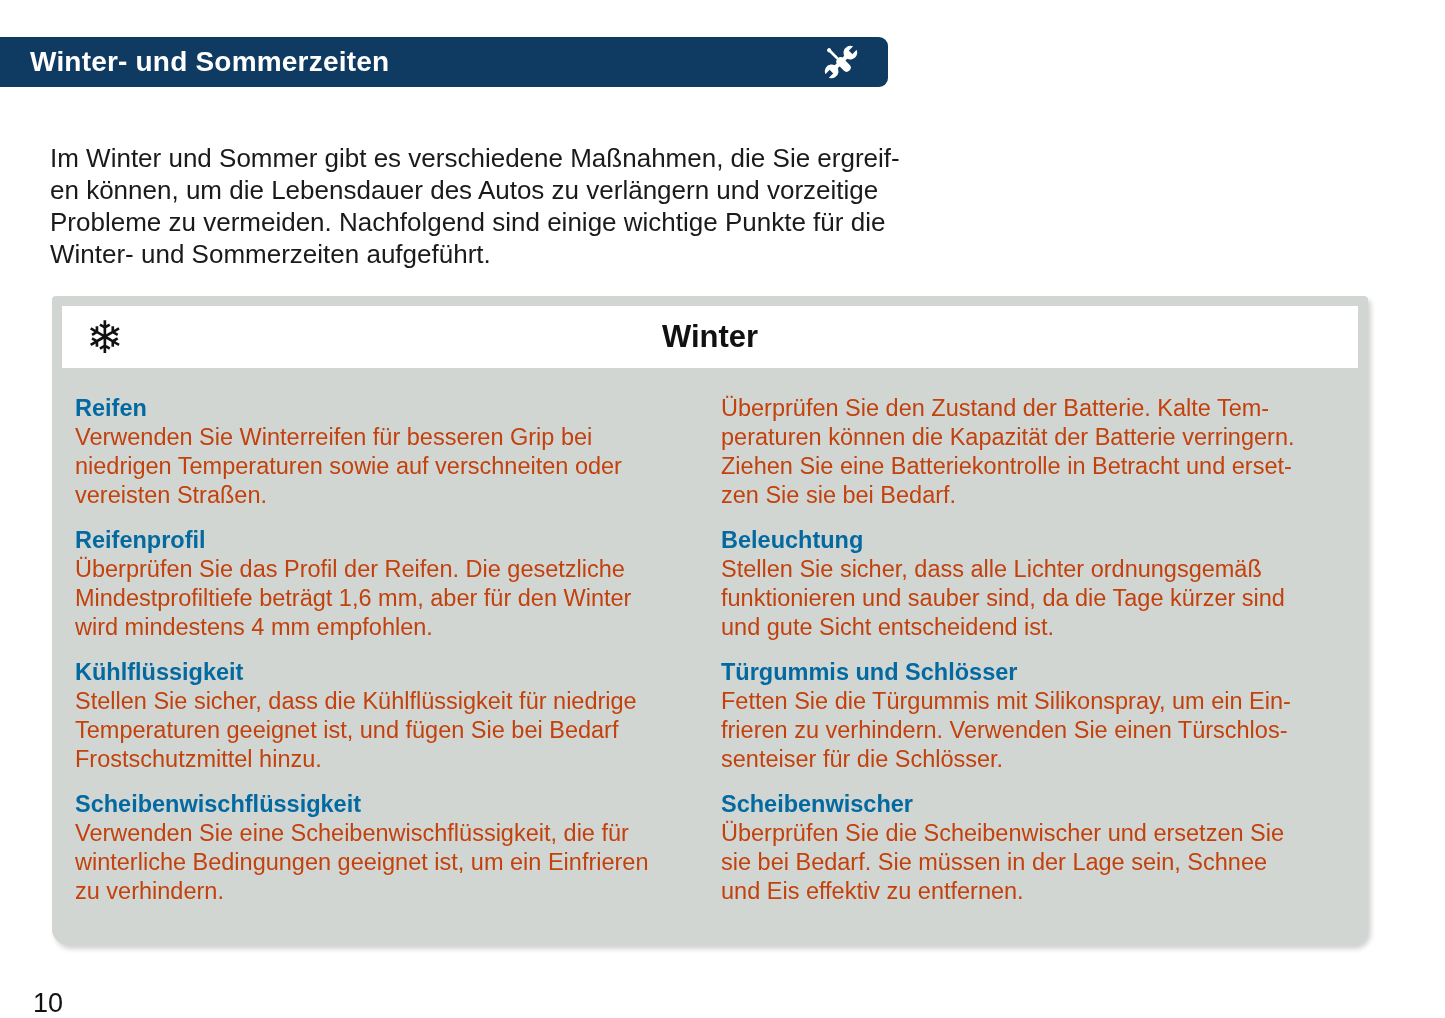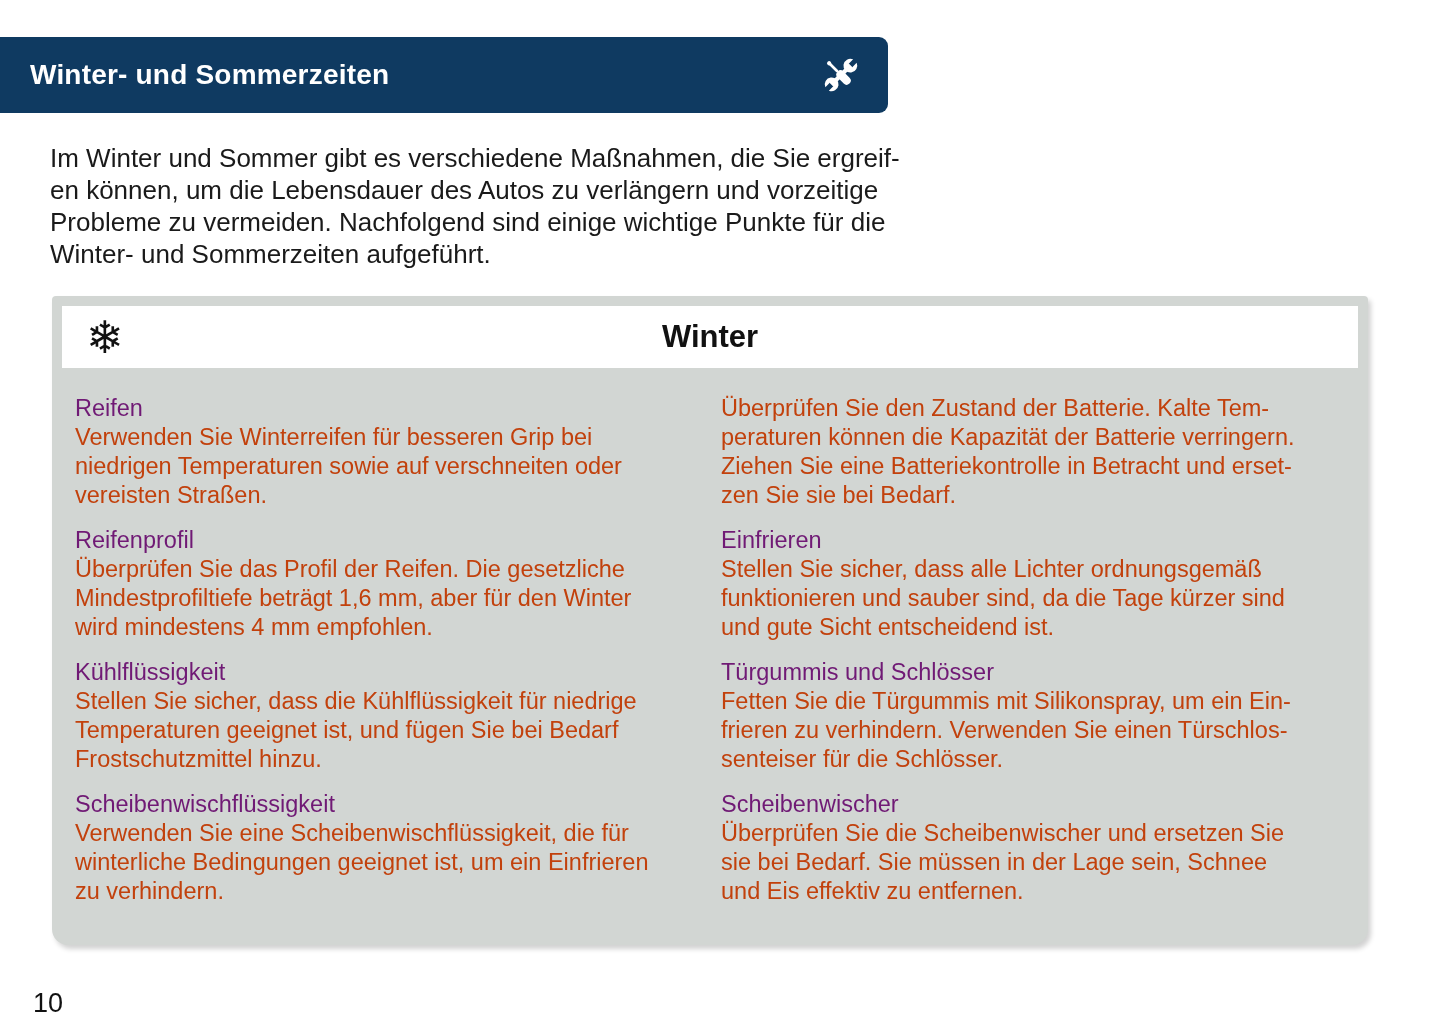--- a/index.html
+++ b/index.html
@@ -9,21 +9,21 @@
     position: relative;
     overflow: hidden;
     font-family: "Liberation Sans", sans-serif;
     color: #1a1a1a;
   }
 
   
   .title-bar {
     position: absolute;
     left: 0; top: 37px;
-    width: 888px; height: 76px;
+    width: 888px; height: 50px;
     background: #0f3a61;
     border-radius: 0 9px 9px 0;
     display: flex;
     align-items: center;
     padding: 0 24px 0 30px;
   }
   .title-bar .title-text {
     color: #ffffff;
     font-size: 28px;
     font-weight: bold;
@@ -82,22 +82,22 @@
   .columns {
     display: flex;
     gap: 22px;
     padding: 26px 13px 0 13px;
   }
   .col { flex: 1 1 0; }
   .sec { margin-bottom: 16px; }
   .sec h3 {
     font-size: 23.5px;
     line-height: 29px;
-    font-weight: normal;
-    color: #701a75;
+    font-weight: bold;
+    color: #0369a1;
   }
   .sec p {
     font-size: 23.5px;
     line-height: 29px;
     white-space: pre-line;
     color: #c2410c;
   }
 
   .page-number {
     position: absolute;
@@ -170,21 +170,21 @@
       </div>
     </div>
     <div class="col">
       <div class="sec">
         <p>Überprüfen Sie den Zustand der Batterie. Kalte Tem-
 peraturen können die Kapazität der Batterie verringern.
 Ziehen Sie eine Batteriekontrolle in Betracht und erset-
 zen Sie sie bei Bedarf.</p>
       </div>
       <div class="sec">
-        <h3>Einfrieren</h3>
+        <h3>Beleuchtung</h3>
         <p>Stellen Sie sicher, dass alle Lichter ordnungsgemäß
 funktionieren und sauber sind, da die Tage kürzer sind
 und gute Sicht entscheidend ist.</p>
       </div>
       <div class="sec">
         <h3>Türgummis und Schlösser</h3>
         <p>Fetten Sie die Türgummis mit Silikonspray, um ein Ein-
 frieren zu verhindern. Verwenden Sie einen Türschlos-
 senteiser für die Schlösser.</p>
       </div>

